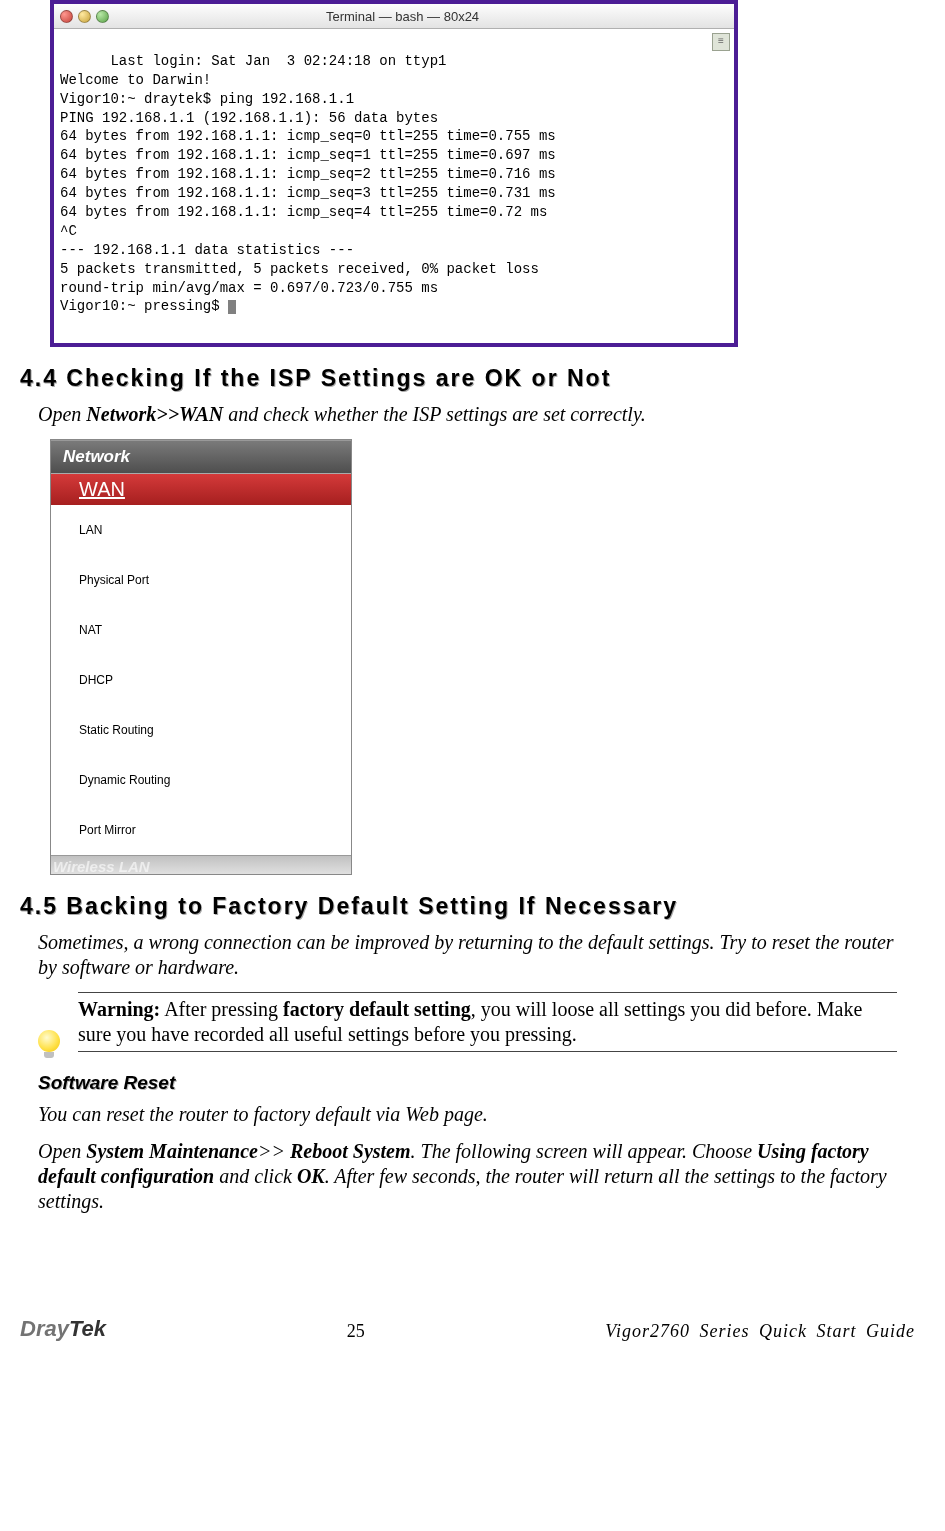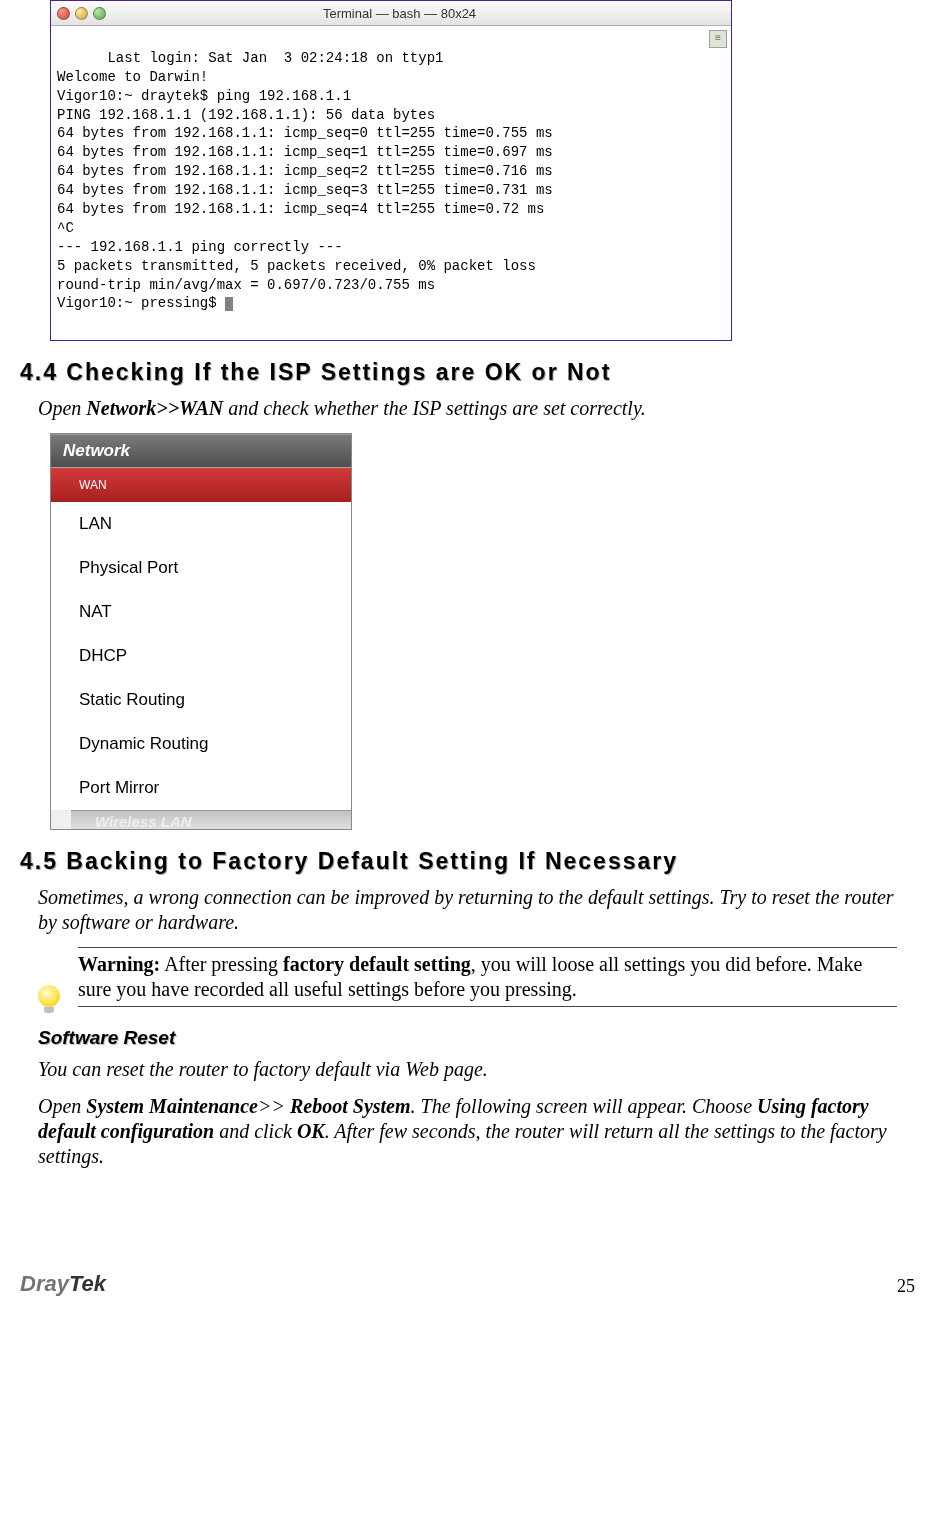--- a/index.html
+++ b/index.html
@@ -11,21 +11,21 @@
     color: #000;
   }
   .page {
     padding: 0 30px 20px 20px;
     box-sizing: border-box;
   }
 
   
   .terminal-window {
     margin-left: 30px;
-    border: 1px solid #4c1d95;
+    border: 4px solid #4c1d95;
     width: 680px;
     background: #fff;
   }
   .terminal-titlebar {
     height: 24px;
     background: linear-gradient(to bottom, #fdfdfd, #e3e3e3);
     border-bottom: 1px solid #b0b0b0;
     display: flex;
     align-items: center;
     padding: 0 6px;
@@ -122,38 +122,38 @@
     font-style: italic;
     padding: 6px 12px;
     border-top: 1px solid #999;
   }
   .nav-cat + .nav-body {
     border-top: 1px solid #aaa;
   }
   .nav-item-selected {
     background: linear-gradient(to bottom, #d43a3a, #a61f1f);
     color: #fff;
-    padding: 10px 28px;
-    font-size: 12px;
+    padding: 4px 28px;
+    font-size: 20px;
+    text-decoration: underline;
   }
   .nav-item {
     background: #fff;
     color: #000;
-    padding: 12px 28px;
-    font-size: 17px;
+    padding: 18px 28px;
+    font-size: 12px;
   }
   .nav-body { background:#fff; }
   .nav-cat.faded {
     background: linear-gradient(to bottom, rgba(122,122,122,0.4), rgba(200,200,200,0.4));
     color: rgba(255,255,255,0.6);
-    padding: 2px 24px;
+    padding: 2px 2px;
     font-size: 15px;
     height:14px;
     overflow:hidden;
-    margin-left:20px;
   }
 
   
   .warning-box {
     margin: 8px 18px 8px 18px;
     display: flex;
     align-items: flex-end;
     gap: 18px;
   }
   .warning-icon {
@@ -230,21 +230,21 @@
       <div class="terminal-scroll-icon">≡</div><span>Last login: Sat Jan  3 02:24:18 on ttyp1</span>
 <span>Welcome to Darwin!</span>
 <span>Vigor10:~ draytek$ ping 192.168.1.1</span>
 <span>PING 192.168.1.1 (192.168.1.1): 56 data bytes</span>
 <span>64 bytes from 192.168.1.1: icmp_seq=0 ttl=255 time=0.755 ms</span>
 <span>64 bytes from 192.168.1.1: icmp_seq=1 ttl=255 time=0.697 ms</span>
 <span>64 bytes from 192.168.1.1: icmp_seq=2 ttl=255 time=0.716 ms</span>
 <span>64 bytes from 192.168.1.1: icmp_seq=3 ttl=255 time=0.731 ms</span>
 <span>64 bytes from 192.168.1.1: icmp_seq=4 ttl=255 time=0.72 ms</span>
 <span>^C</span>
-<span>--- 192.168.1.1 ping correctly ---</span>
+<span>--- 192.168.1.1 data statistics ---</span>
 <span>5 packets transmitted, 5 packets received, 0% packet loss</span>
 <span>round-trip min/avg/max = 0.697/0.723/0.755 ms</span>
 <span>Vigor10:~ pressing$ </span><span class="cursor"></span>
     </div>
   </div>
 
   <h2 class="section-heading">4.4 Checking If the ISP Settings are OK or Not</h2>
   <p class="body-text">
     <span>Open </span><strong>Network&gt;&gt;WAN</strong><span> and check whether the ISP settings are set correctly.</span>
   </p>
@@ -282,13 +282,14 @@
     <span>Open </span><strong>System Maintenance</strong><span>&gt;&gt; </span><strong>Reboot System</strong><span>. The following screen will appear. Choose </span><strong>Using factory default configuration</strong><span> and click </span><strong>OK</strong><span>. After few seconds, the router will return all the settings to the factory settings.</span>
   </p>
 
 </div>
 
 <div class="footer">
   <div class="logo">
     <span class="d">Dray</span><span class="rest">Tek</span>
   </div>
   <div class="page-num">25</div>
+  <div class="guide-title">Vigor2760 Series Quick Start Guide</div>
 </div>
 
 </body></html>

